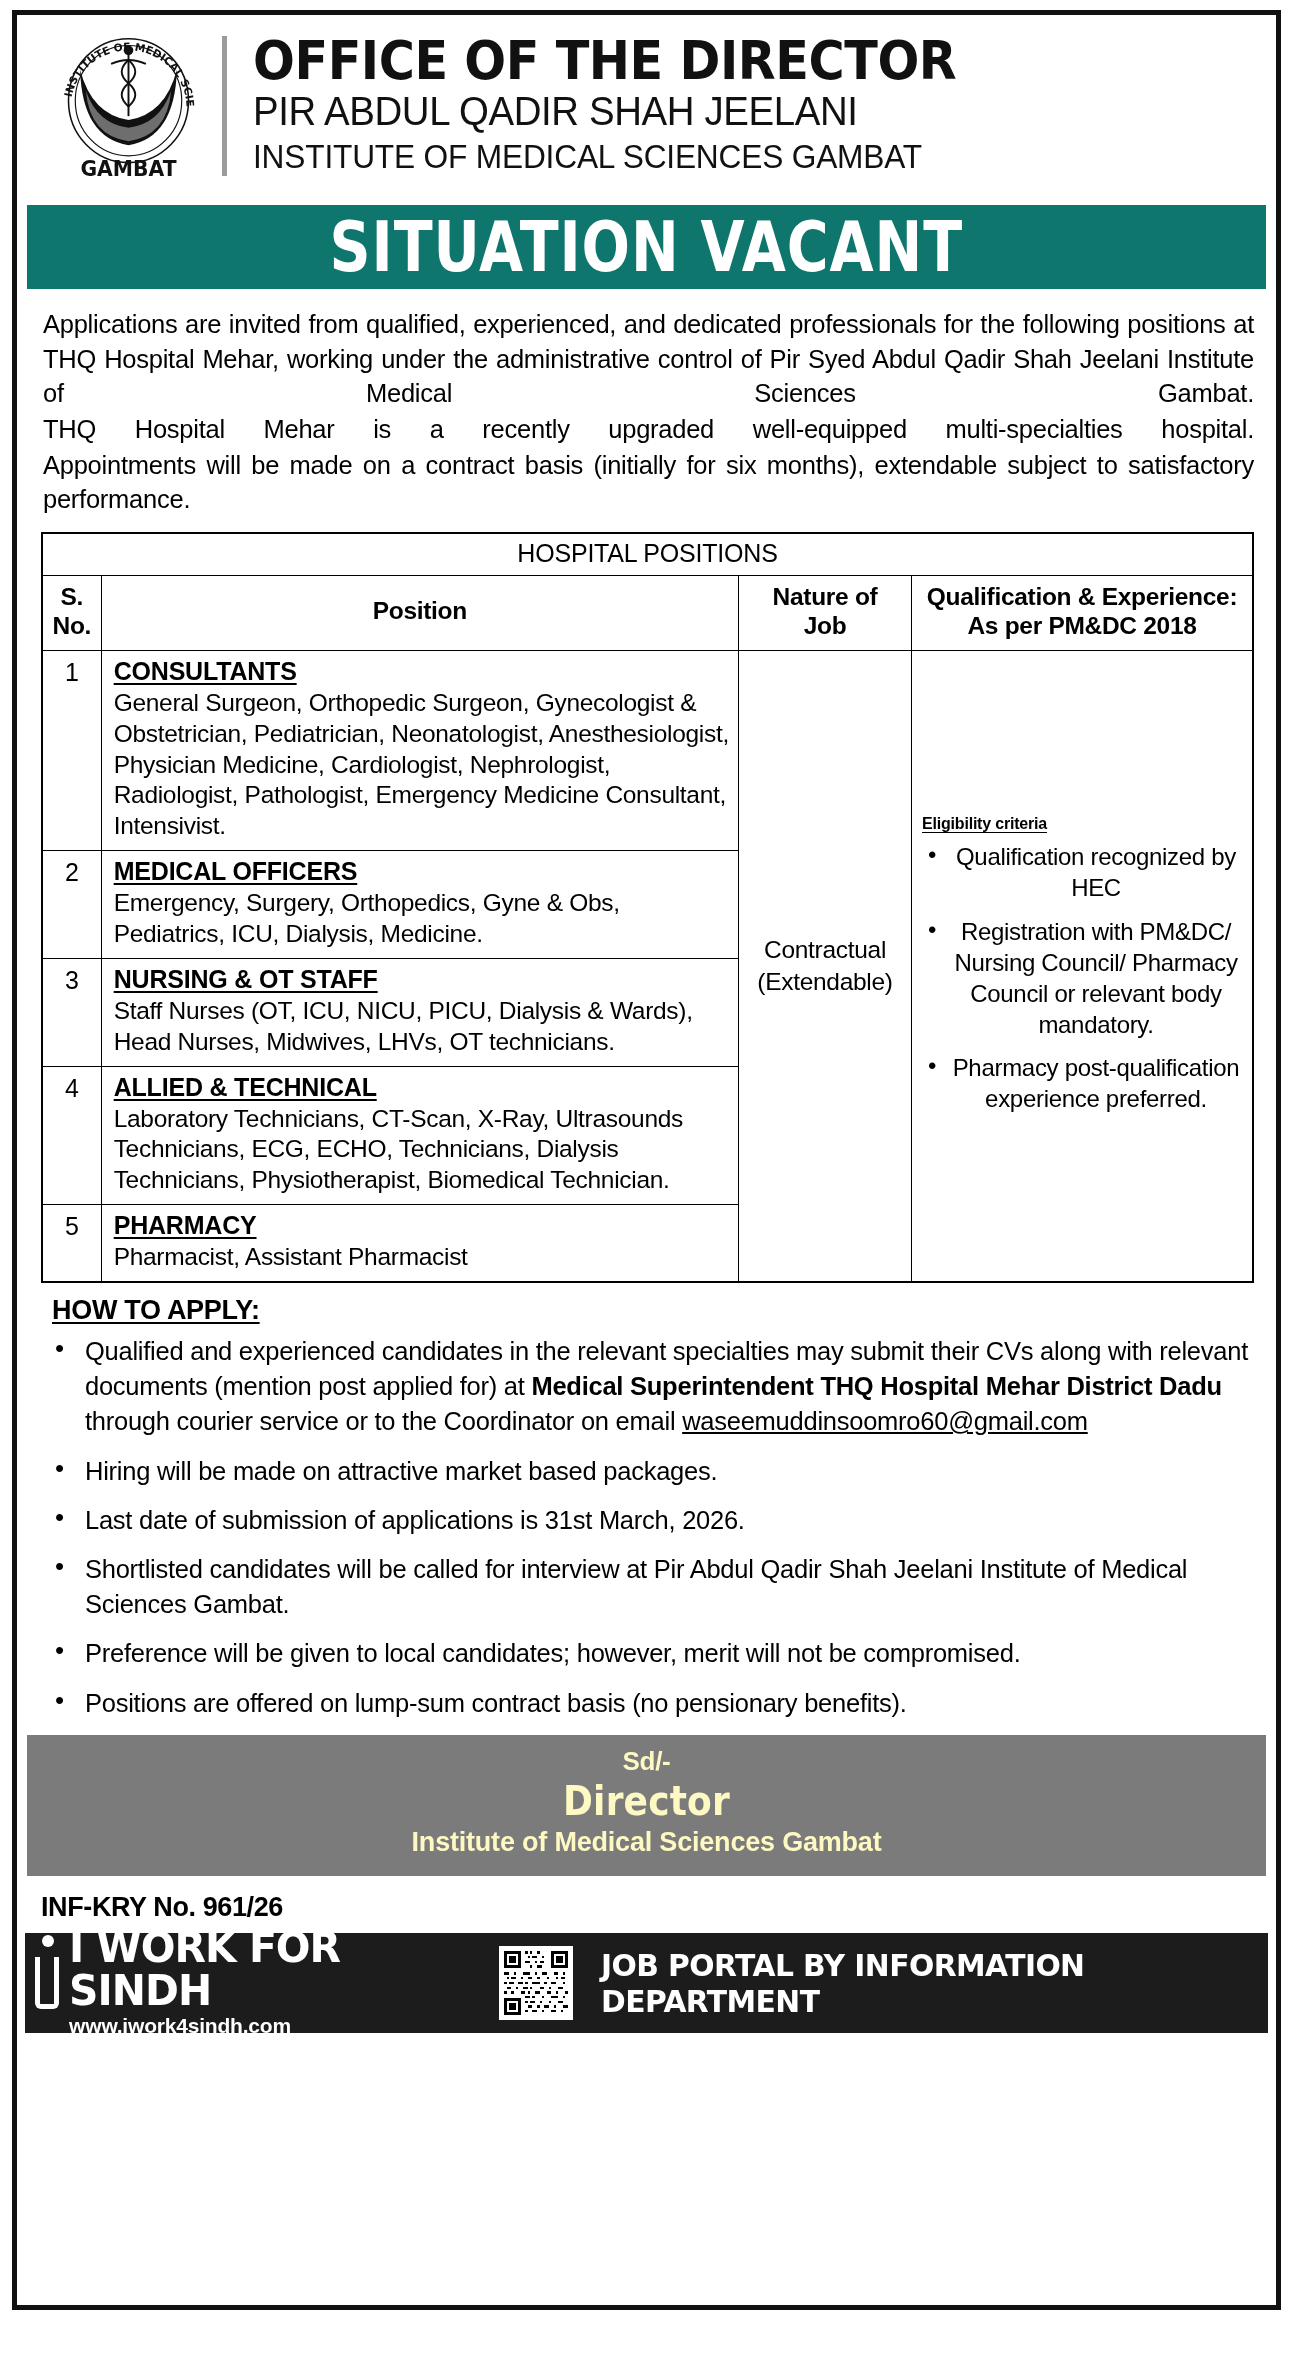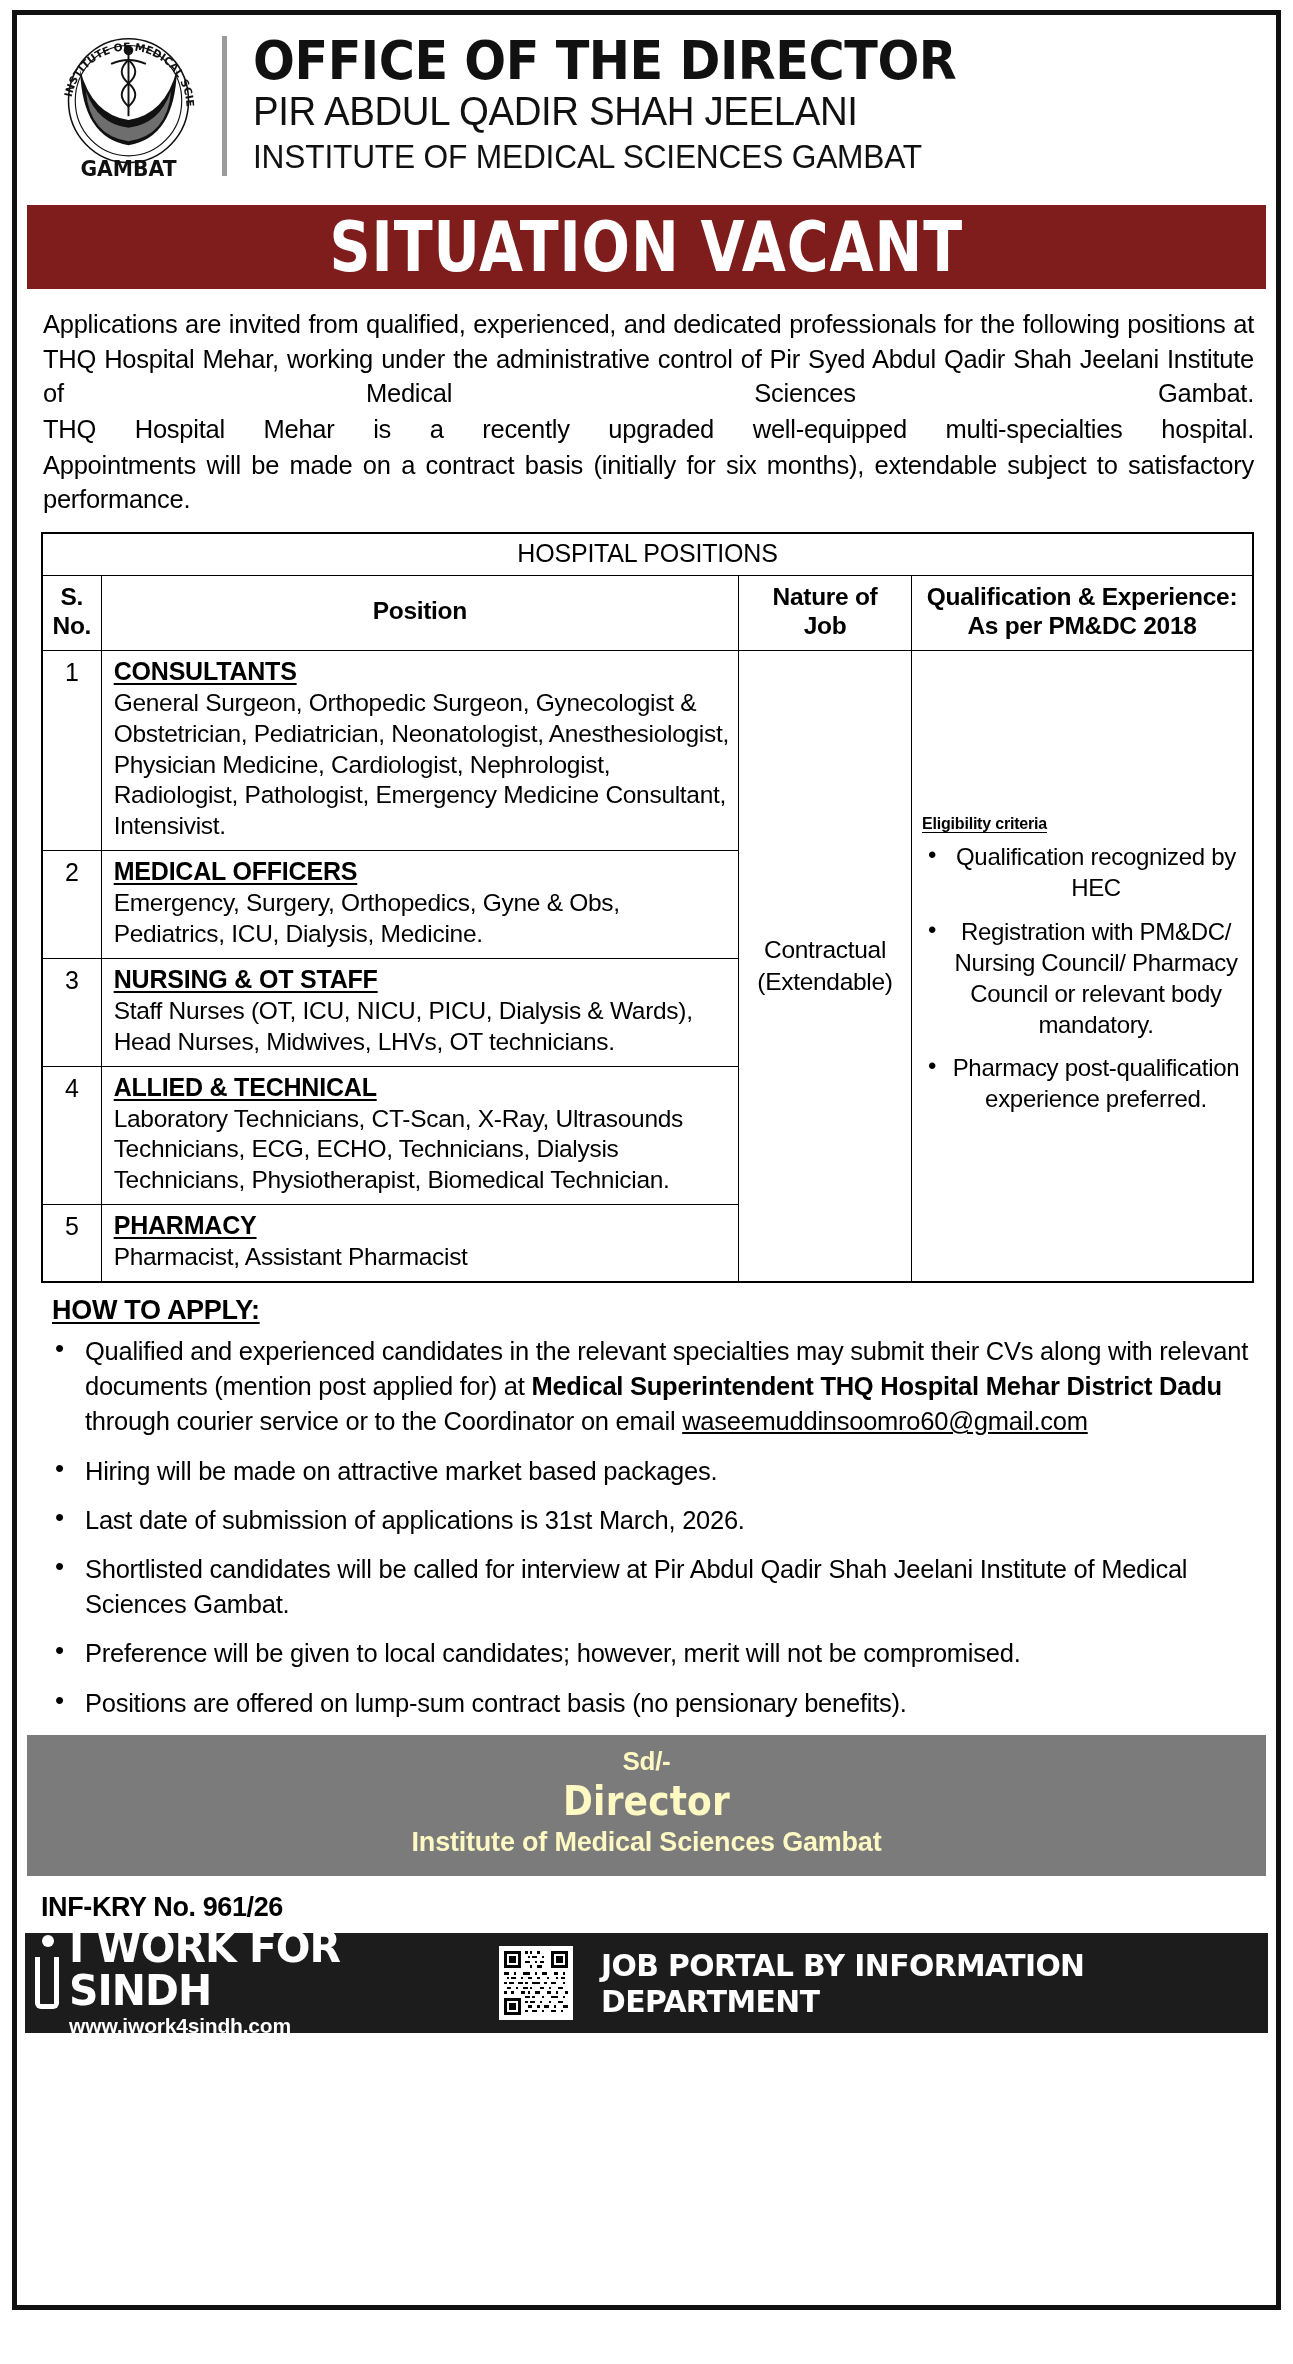--- a/index.html
+++ b/index.html
@@ -87,21 +87,21 @@
     font-weight: 400;
     line-height: 1.32;
     letter-spacing: -0.2px;
     transform: scaleX(0.96);
     transform-origin: left center;
     color: #111;
   }
 
   
   .banner {
-    background: #7f1d1d;
+    background: #0f766e;
     margin: 14px 10px 0 10px;
     height: 84px;
     display: flex;
     align-items: center;
     justify-content: center;
   }
 
   .banner-text {
     color: #ffffff;
     font-family: "DejaVu Sans", sans-serif;

